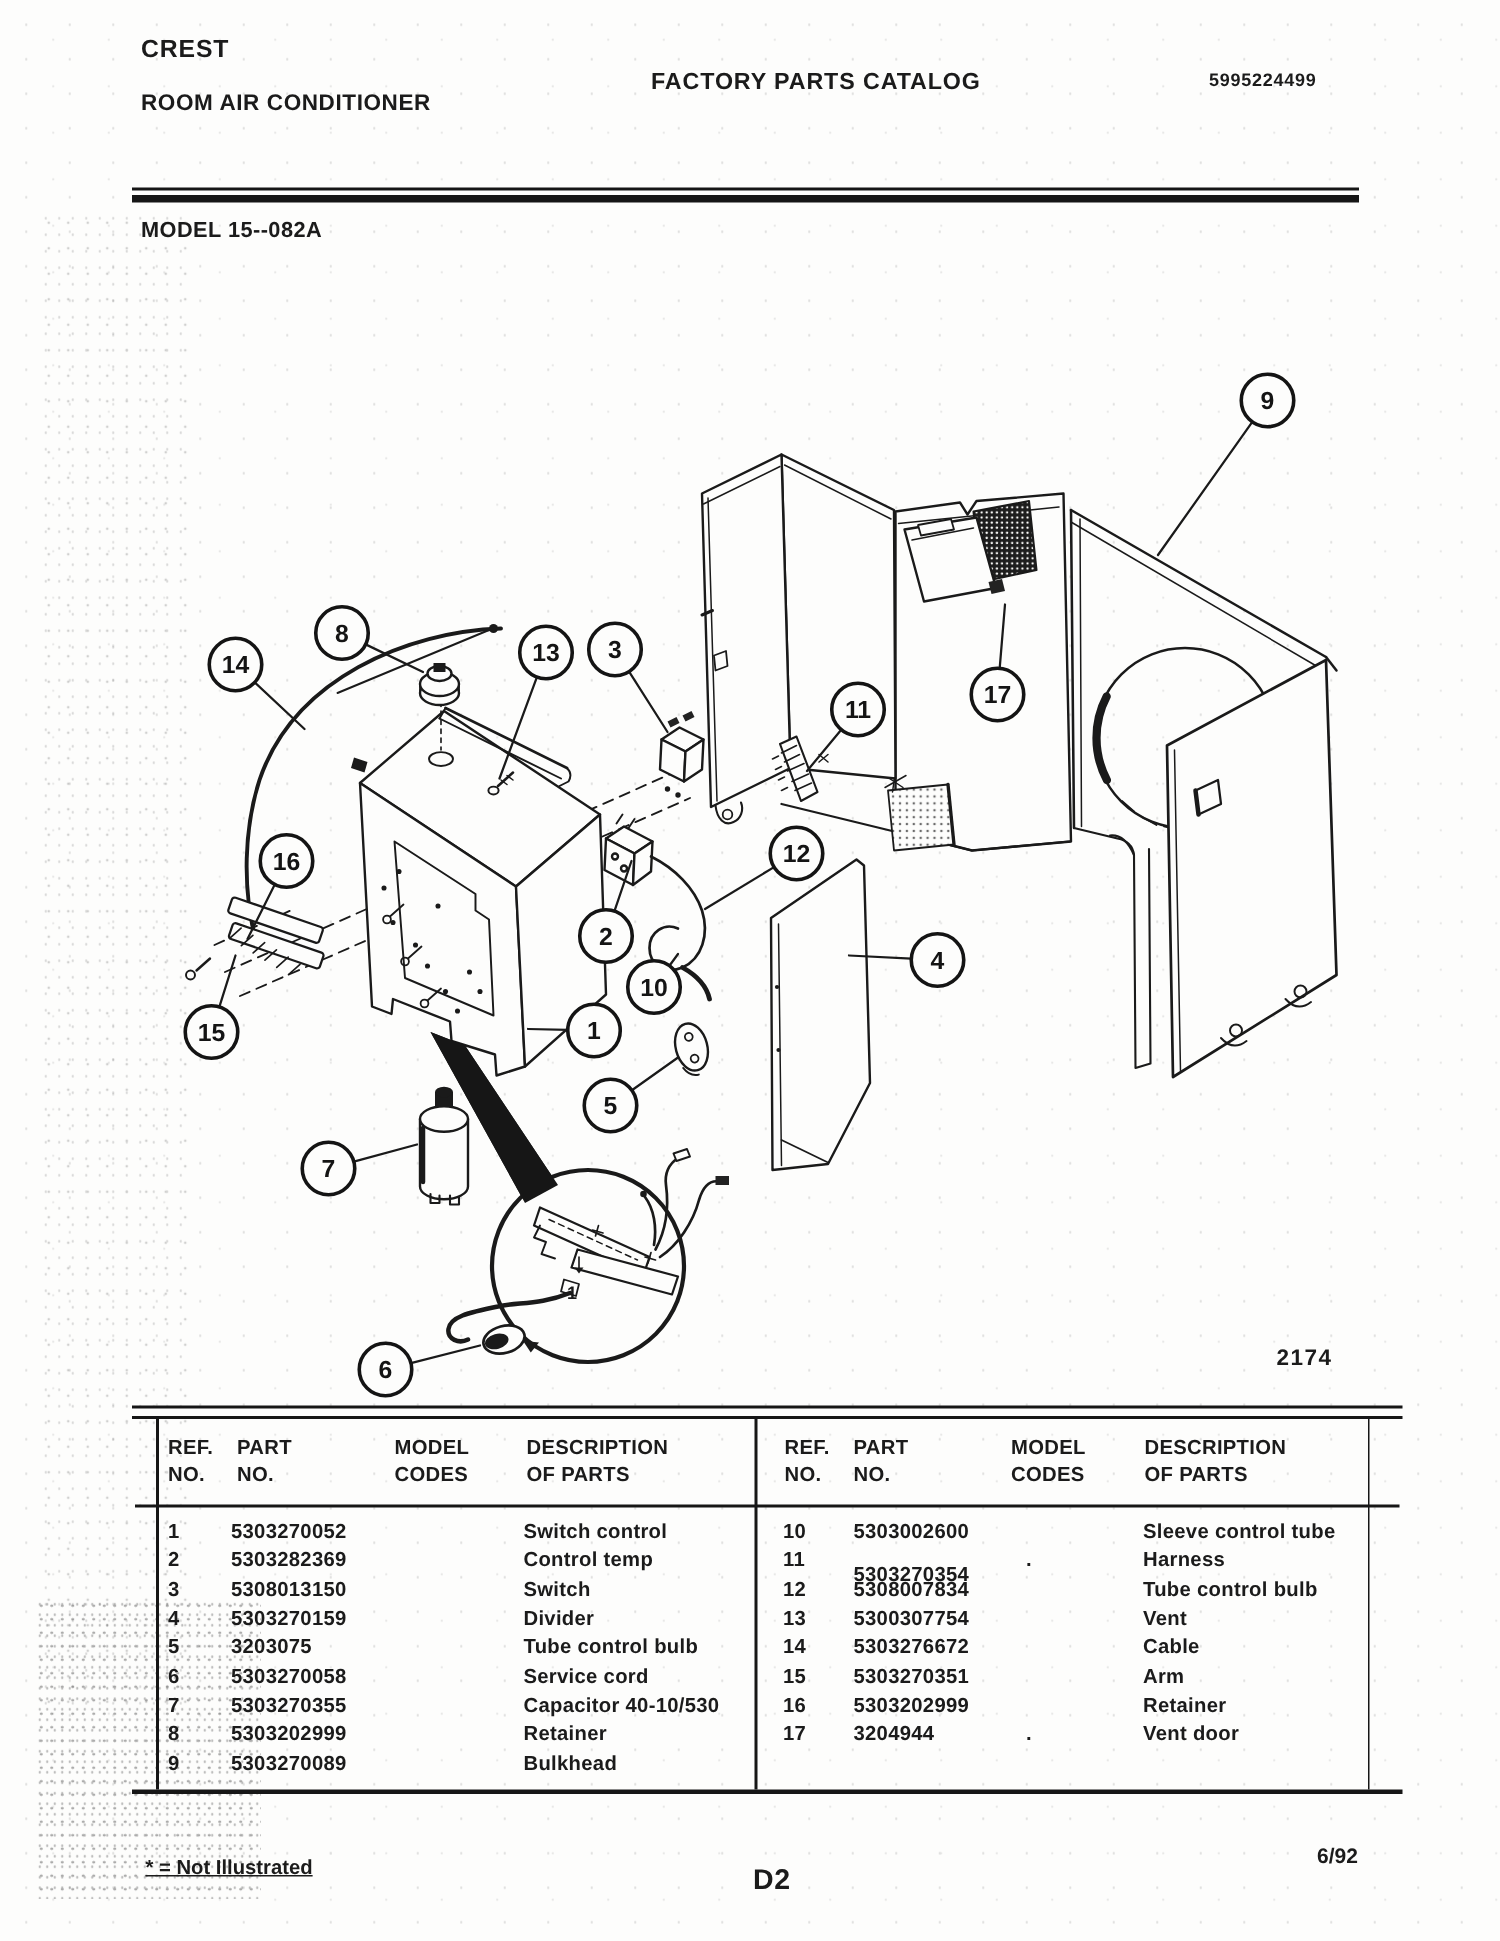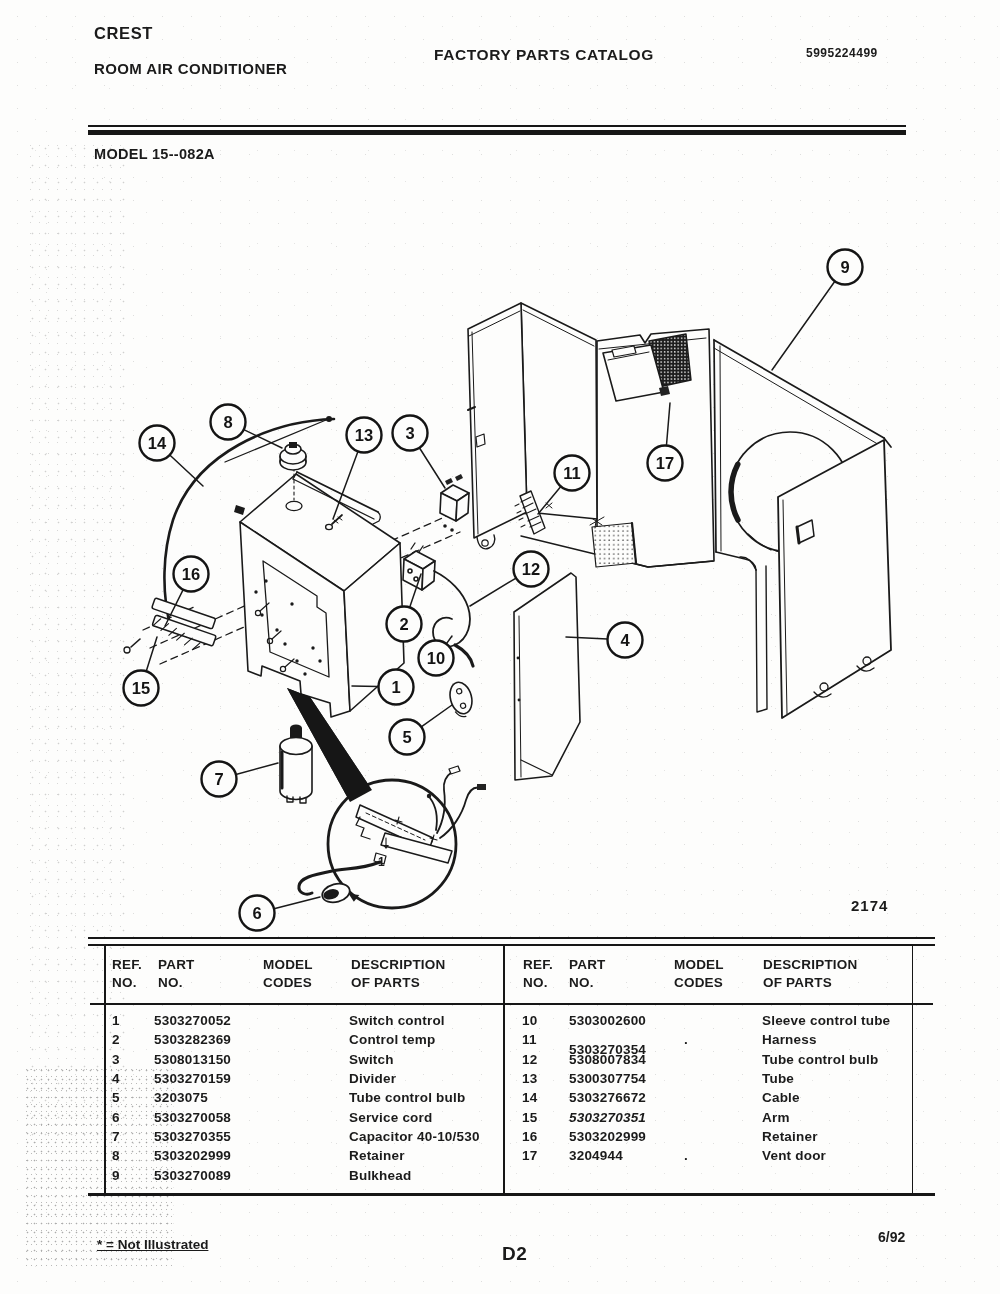--- a/index.html
+++ b/index.html
@@ -450,31 +450,31 @@
       <div class="prow" style="position: absolute; left: 0px; width: 1000px; height: 19.35px; top: 38.7px;">
         <span style="left: 522px; top: 2px;">12</span>
         <span style="left: 569px; top: 2px;">5308007834</span>
         <span style="left: 684px; top: 2px;"></span>
         <span style="left: 762px; top: 2px;">Tube control bulb</span>
       </div>
       <div class="prow" style="position: absolute; left: 0px; width: 1000px; height: 19.35px; top: 58.05px;">
         <span style="left: 522px; top: 2px;">13</span>
         <span style="left: 569px; top: 2px;">5300307754</span>
         <span style="left: 684px; top: 2px;"></span>
-        <span style="left: 762px; top: 2px;">Tube</span>
+        <span style="left: 762px; top: 2px;">Vent</span>
       </div>
       <div class="prow" style="position: absolute; left: 0px; width: 1000px; height: 19.35px; top: 77.4px;">
         <span style="left: 522px; top: 2px;">14</span>
         <span style="left: 569px; top: 2px;">5303276672</span>
         <span style="left: 684px; top: 2px;"></span>
         <span style="left: 762px; top: 2px;">Cable</span>
       </div>
       <div class="prow" style="position: absolute; left: 0px; width: 1000px; height: 19.35px; top: 96.75px;">
         <span style="left: 522px; top: 2px;">15</span>
-        <span style="left: 569px; top: 2px; font-style: italic;">5303270351</span>
+        <span style="left: 569px; top: 2px;">5303270351</span>
         <span style="left: 684px; top: 2px;"></span>
         <span style="left: 762px; top: 2px;">Arm</span>
       </div>
       <div class="prow" style="position: absolute; left: 0px; width: 1000px; height: 19.35px; top: 116.1px;">
         <span style="left: 522px; top: 2px;">16</span>
         <span style="left: 569px; top: 2px;">5303202999</span>
         <span style="left: 684px; top: 2px;"></span>
         <span style="left: 762px; top: 2px;">Retainer</span>
       </div>
       <div class="prow" style="position: absolute; left: 0px; width: 1000px; height: 19.35px; top: 135.45px;">

